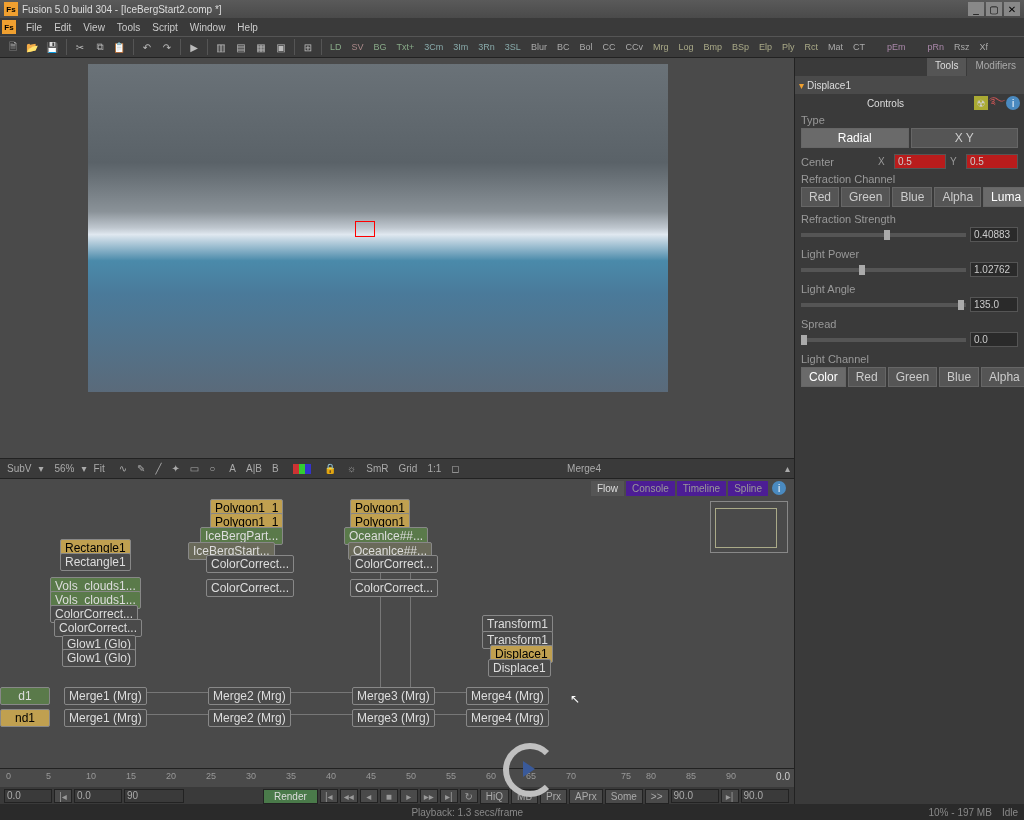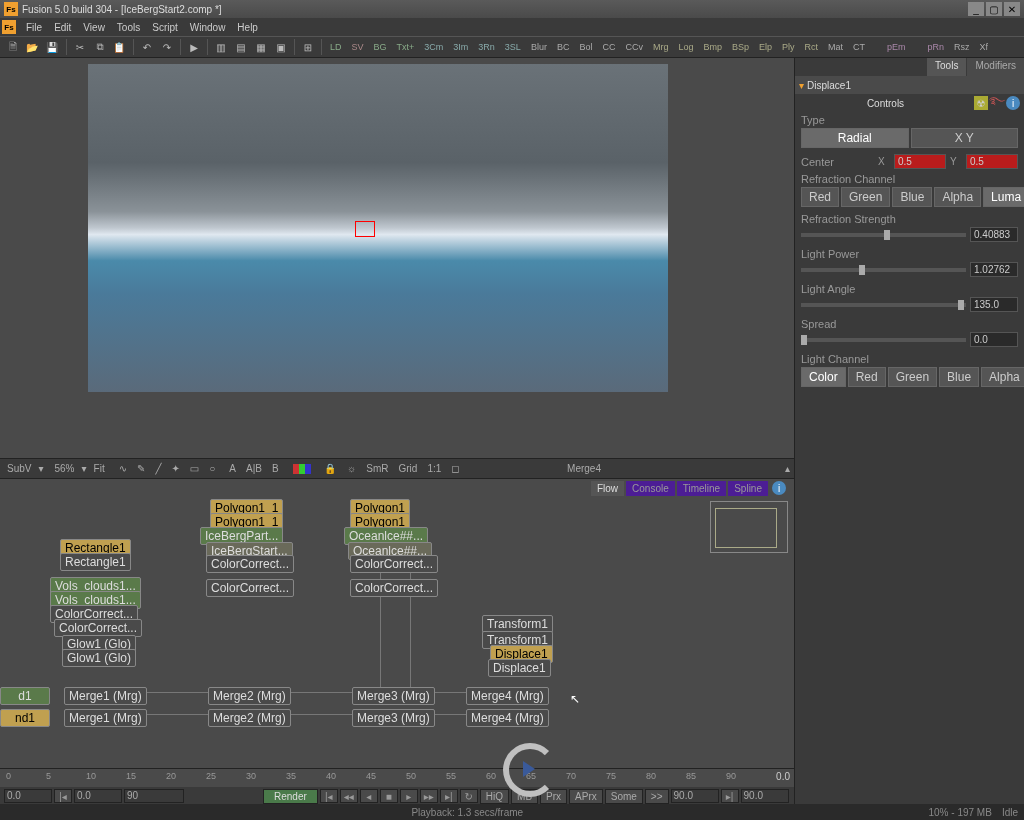--- a/index.html
+++ b/index.html
@@ -208,21 +208,21 @@
       <div class="flow-canvas" id="flow-canvas">
         <div class="wire" style="left:100px;top:195px;width:370px;"></div>
         <div class="wire" style="left:100px;top:217px;width:370px;"></div>
         <div class="wire" style="left:380px;top:70px;width:1px;height:120px;border-left:1px solid #777;"></div>
         <div class="wire" style="left:410px;top:70px;width:1px;height:120px;border-left:1px solid #777;"></div>
 
         <div class="cursor-arrow">↖</div>
       <div class="node sel" style="left: 210px; top: 2px;">Polygon1_1</div>
           <div class="node sel" style="left: 210px; top: 16px;">Polygon1_1</div>
           <div class="node green" style="left: 200px; top: 30px;">IceBergPart...</div>
-          <div class="node " style="left: 206px; top: 45px;">IceBergStart...</div>
+          <div class="node " style="left: 188px; top: 45px;">IceBergStart...</div>
           <div class="node dark" style="left: 206px; top: 58px;">ColorCorrect...</div>
           <div class="node dark" style="left: 206px; top: 82px;">ColorCorrect...</div>
           <div class="node sel" style="left: 350px; top: 2px;">Polygon1</div>
           <div class="node sel" style="left: 350px; top: 16px;">Polygon1</div>
           <div class="node green" style="left: 344px; top: 30px;">Oceanlce##...</div>
           <div class="node " style="left: 348px; top: 45px;">Oceanlce##...</div>
           <div class="node dark" style="left: 350px; top: 58px;">ColorCorrect...</div>
           <div class="node dark" style="left: 350px; top: 82px;">ColorCorrect...</div>
           <div class="node sel" style="left: 60px; top: 42px;">Rectangle1</div>
           <div class="node dark" style="left: 60px; top: 56px;">Rectangle1</div>
@@ -259,21 +259,21 @@
           <span class="tick" style="left: 206px;">25</span>
           <span class="tick" style="left: 246px;">30</span>
           <span class="tick" style="left: 286px;">35</span>
           <span class="tick" style="left: 326px;">40</span>
           <span class="tick" style="left: 366px;">45</span>
           <span class="tick" style="left: 406px;">50</span>
           <span class="tick" style="left: 446px;">55</span>
           <span class="tick" style="left: 486px;">60</span>
           <span class="tick" style="left: 526px;">65</span>
           <span class="tick" style="left: 566px;">70</span>
-          <span class="tick" style="left: 606px;">75</span>
+          <span class="tick" style="left: 621px;">75</span>
           <span class="tick" style="left: 646px;">80</span>
           <span class="tick" style="left: 686px;">85</span>
           <span class="tick" style="left: 726px;">90</span>
           <span class="fld" style="position: absolute; right: 4px; top: 2px;">0.0</span>
         </div>
       <div class="time-ctrls">
         <span class="fld">0.0</span>
         <span class="pbtn">|◂</span>
         <span class="fld">0.0</span>
         <span class="fld" style="width:60px">90</span>

